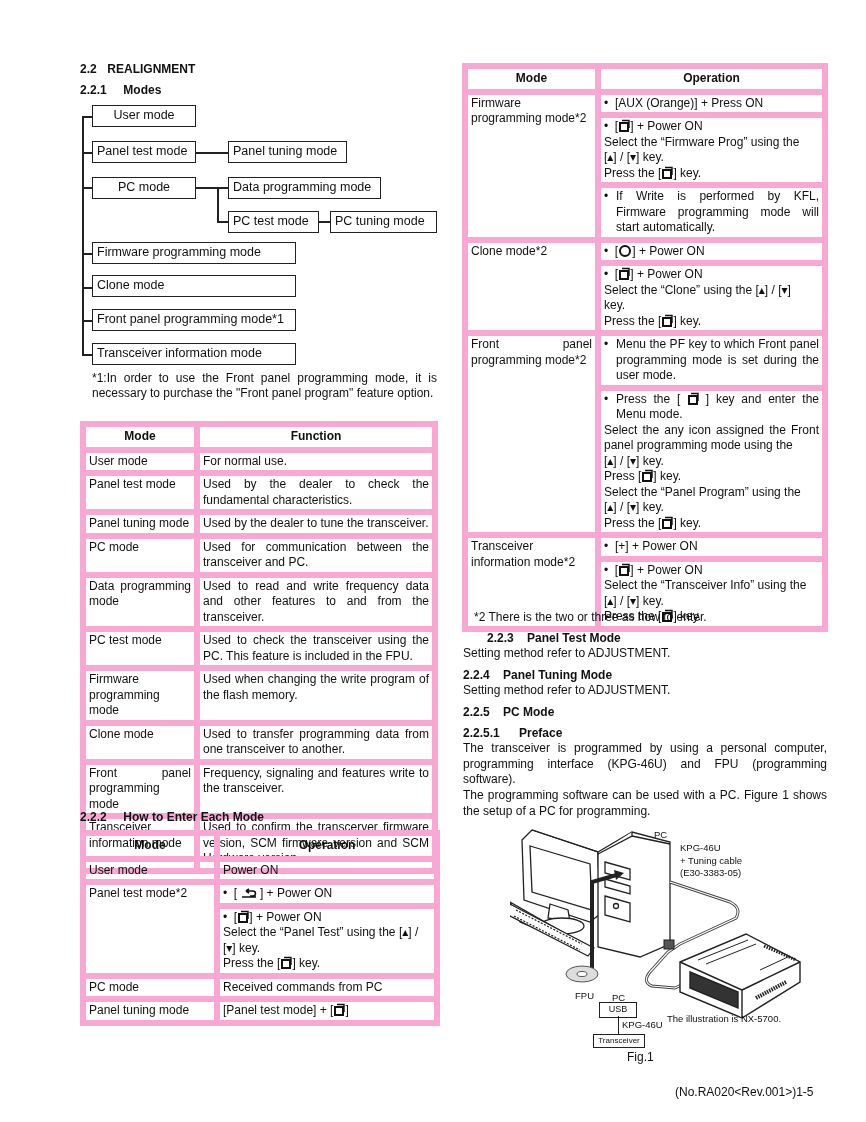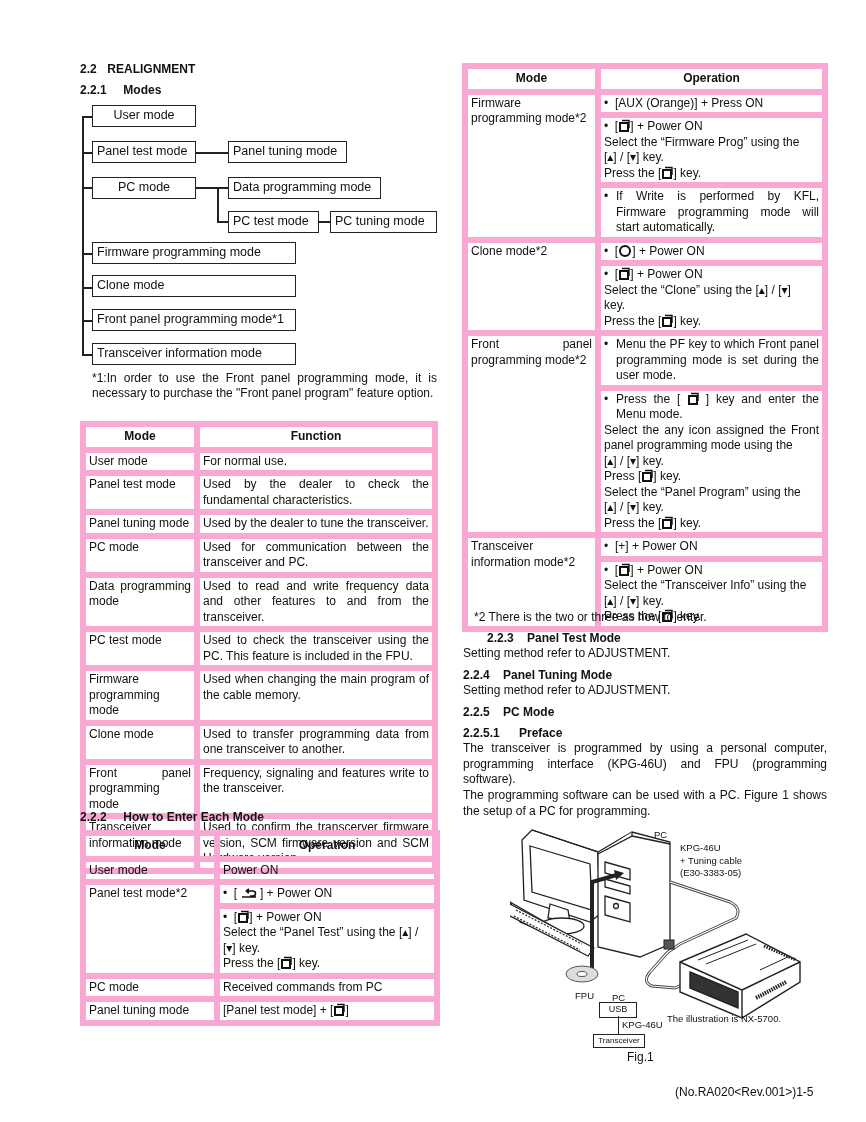--- a/index.html
+++ b/index.html
@@ -97,21 +97,21 @@
     <tr>
         <td class="j">Data programming mode</td>
         <td class="j">Used to read and write frequency data and other features to and from the transceiver.</td>
       </tr>
     <tr>
         <td>PC test mode</td>
         <td class="j">Used to check the transceiver using the PC. This feature is included in the FPU.</td>
       </tr>
     <tr>
         <td class="j">Firmware programming mode</td>
-        <td class="j">Used when changing the main program of the cable memory.</td>
+        <td class="j">Used when changing the write program of the flash memory.</td>
       </tr>
     <tr>
         <td>Clone mode</td>
         <td class="j">Used to transfer programming data from one transceiver to another.</td>
       </tr>
     <tr>
         <td class="j">Front panel programming mode</td>
         <td class="j">Frequency, signaling and features write to the transceiver.</td>
       </tr>
     <tr>

